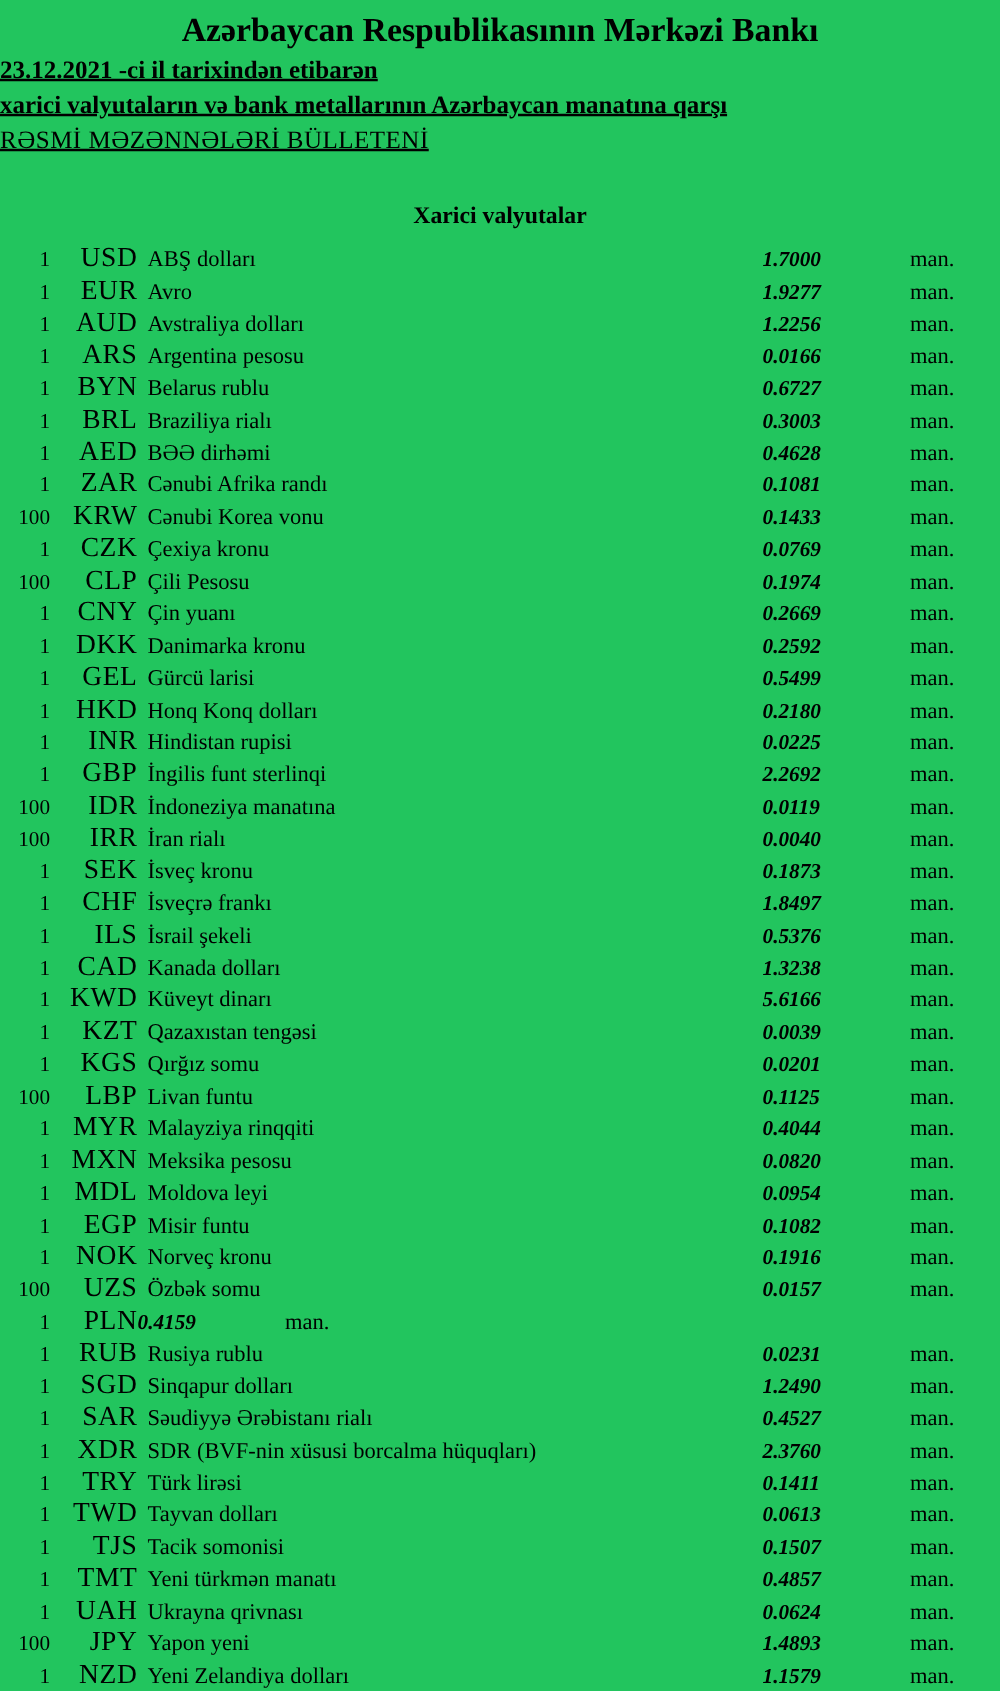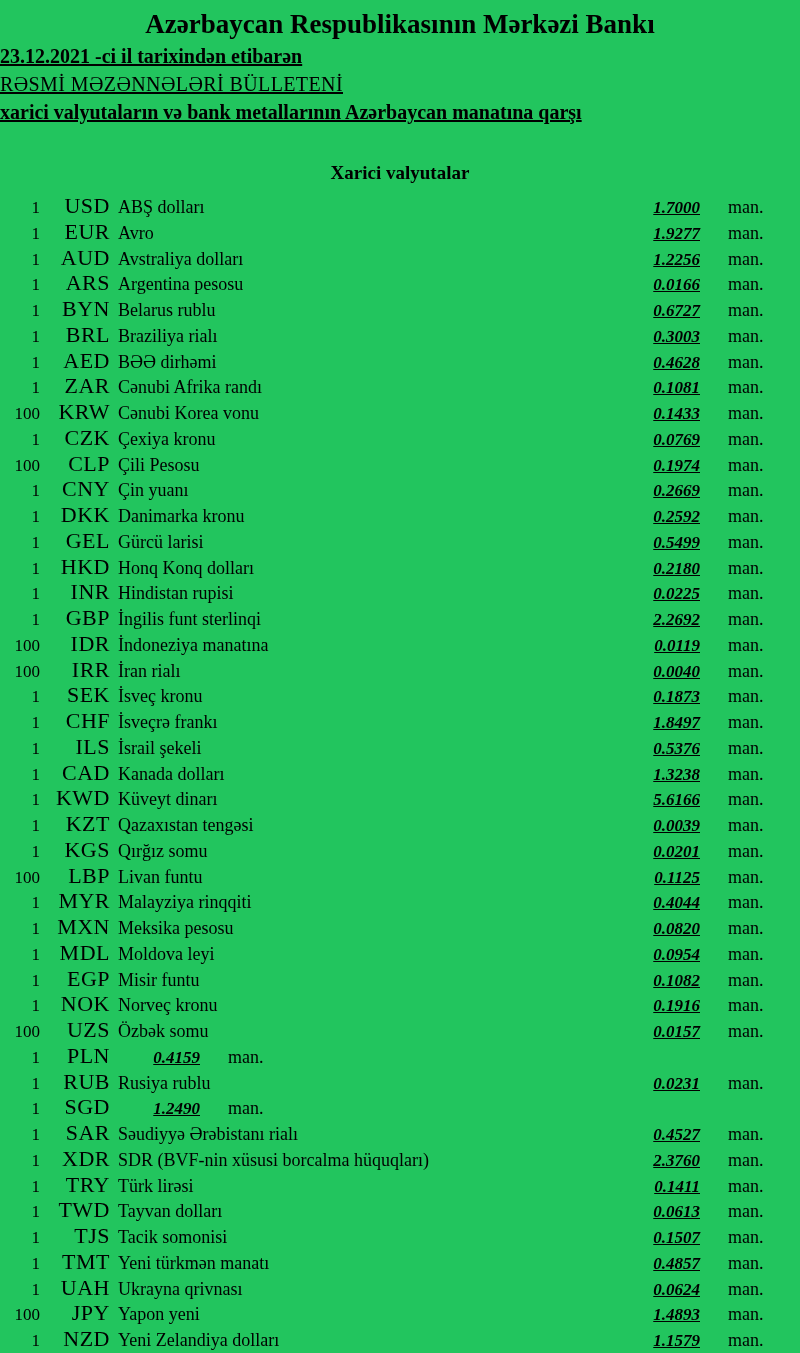--- a/index.html
+++ b/index.html
@@ -68,41 +68,39 @@
     flex: none;
   }
   .name {
     flex: 1;
     margin-left: 8px;
     white-space: nowrap;
     overflow: hidden;
   }
   .rate {
     width: 90px;
-    text-align: right;
     font-weight: bold;
     font-style: italic;
     font-size: 17px;
     flex: none;
-    text-decoration: underline;
   }
   .man {
     width: 44px;
     margin-left: 28px;
     flex: none;
   }
 </style>
 </head>
 <body>
 
 <div class="page">
   <h1 class="bank-title">Azərbaycan Respublikasının Mərkəzi Bankı</h1>
   <div class="h-line">23.12.2021 -ci il tarixindən etibarən</div>
+  <div class="h-line">xarici valyutaların və bank metallarının Azərbaycan manatına qarşı</div>
   <div class="h-line bulletin">RƏSMİ MƏZƏNNƏLƏRİ BÜLLETENİ</div>
-  <div class="h-line">xarici valyutaların və bank metallarının Azərbaycan manatına qarşı</div>
 
   <div class="section-title">Xarici valyutalar</div>
 
   <div class="rates-table" id="rates-table">
   <div class="row">
     <span class="qty">1</span>
     <span class="code">USD</span>
     <span class="name">ABŞ dolları</span>
     <span class="rate">1.7000</span>
     <span class="man">man.</span>
@@ -375,20 +373,21 @@
     <span class="qty">1</span>
     <span class="code">RUB</span>
     <span class="name">Rusiya rublu</span>
     <span class="rate">0.0231</span>
     <span class="man">man.</span>
   </div>
 
   <div class="row">
     <span class="qty">1</span>
     <span class="code">SGD</span>
+    <span class="name">Sinqapur dolları</span>
     <span class="rate">1.2490</span>
     <span class="man">man.</span>
   </div>
 
   <div class="row">
     <span class="qty">1</span>
     <span class="code">SAR</span>
     <span class="name">Səudiyyə Ərəbistanı rialı</span>
     <span class="rate">0.4527</span>
     <span class="man">man.</span>

